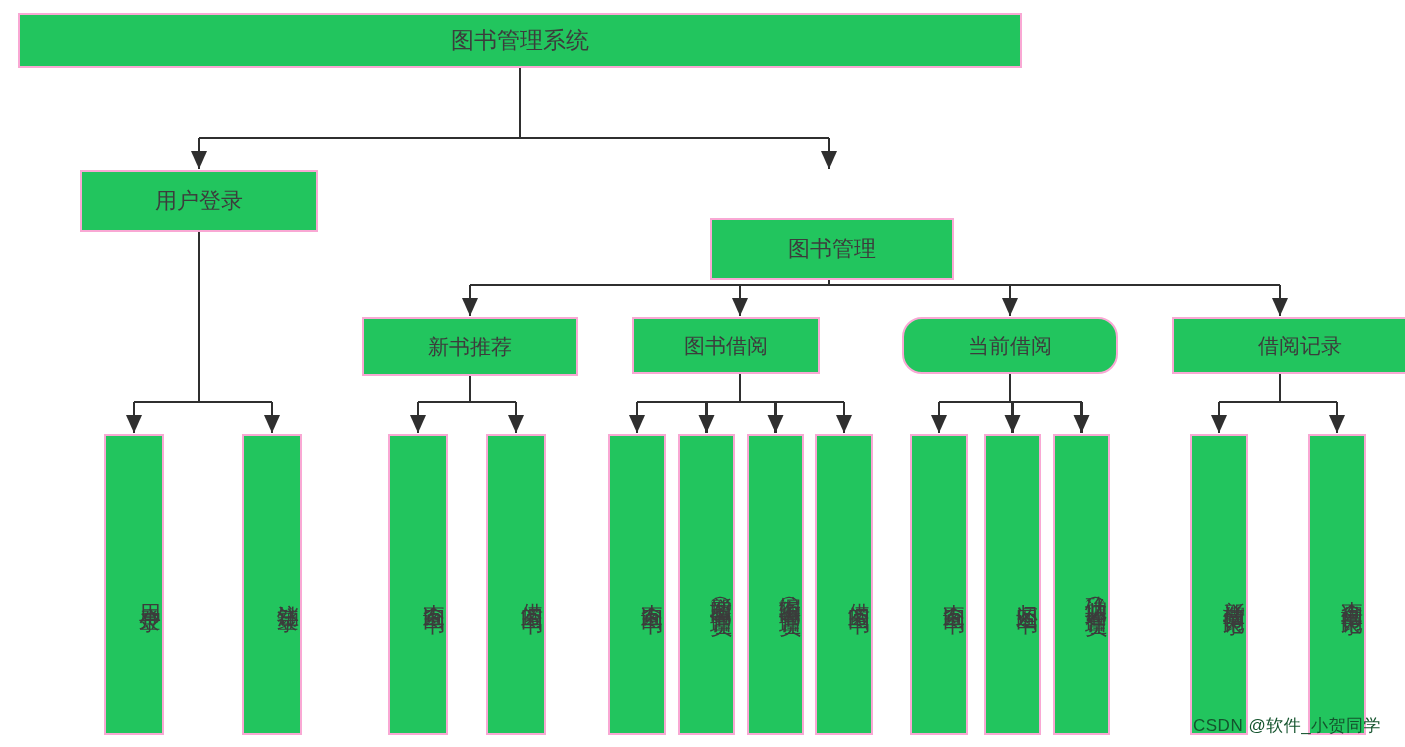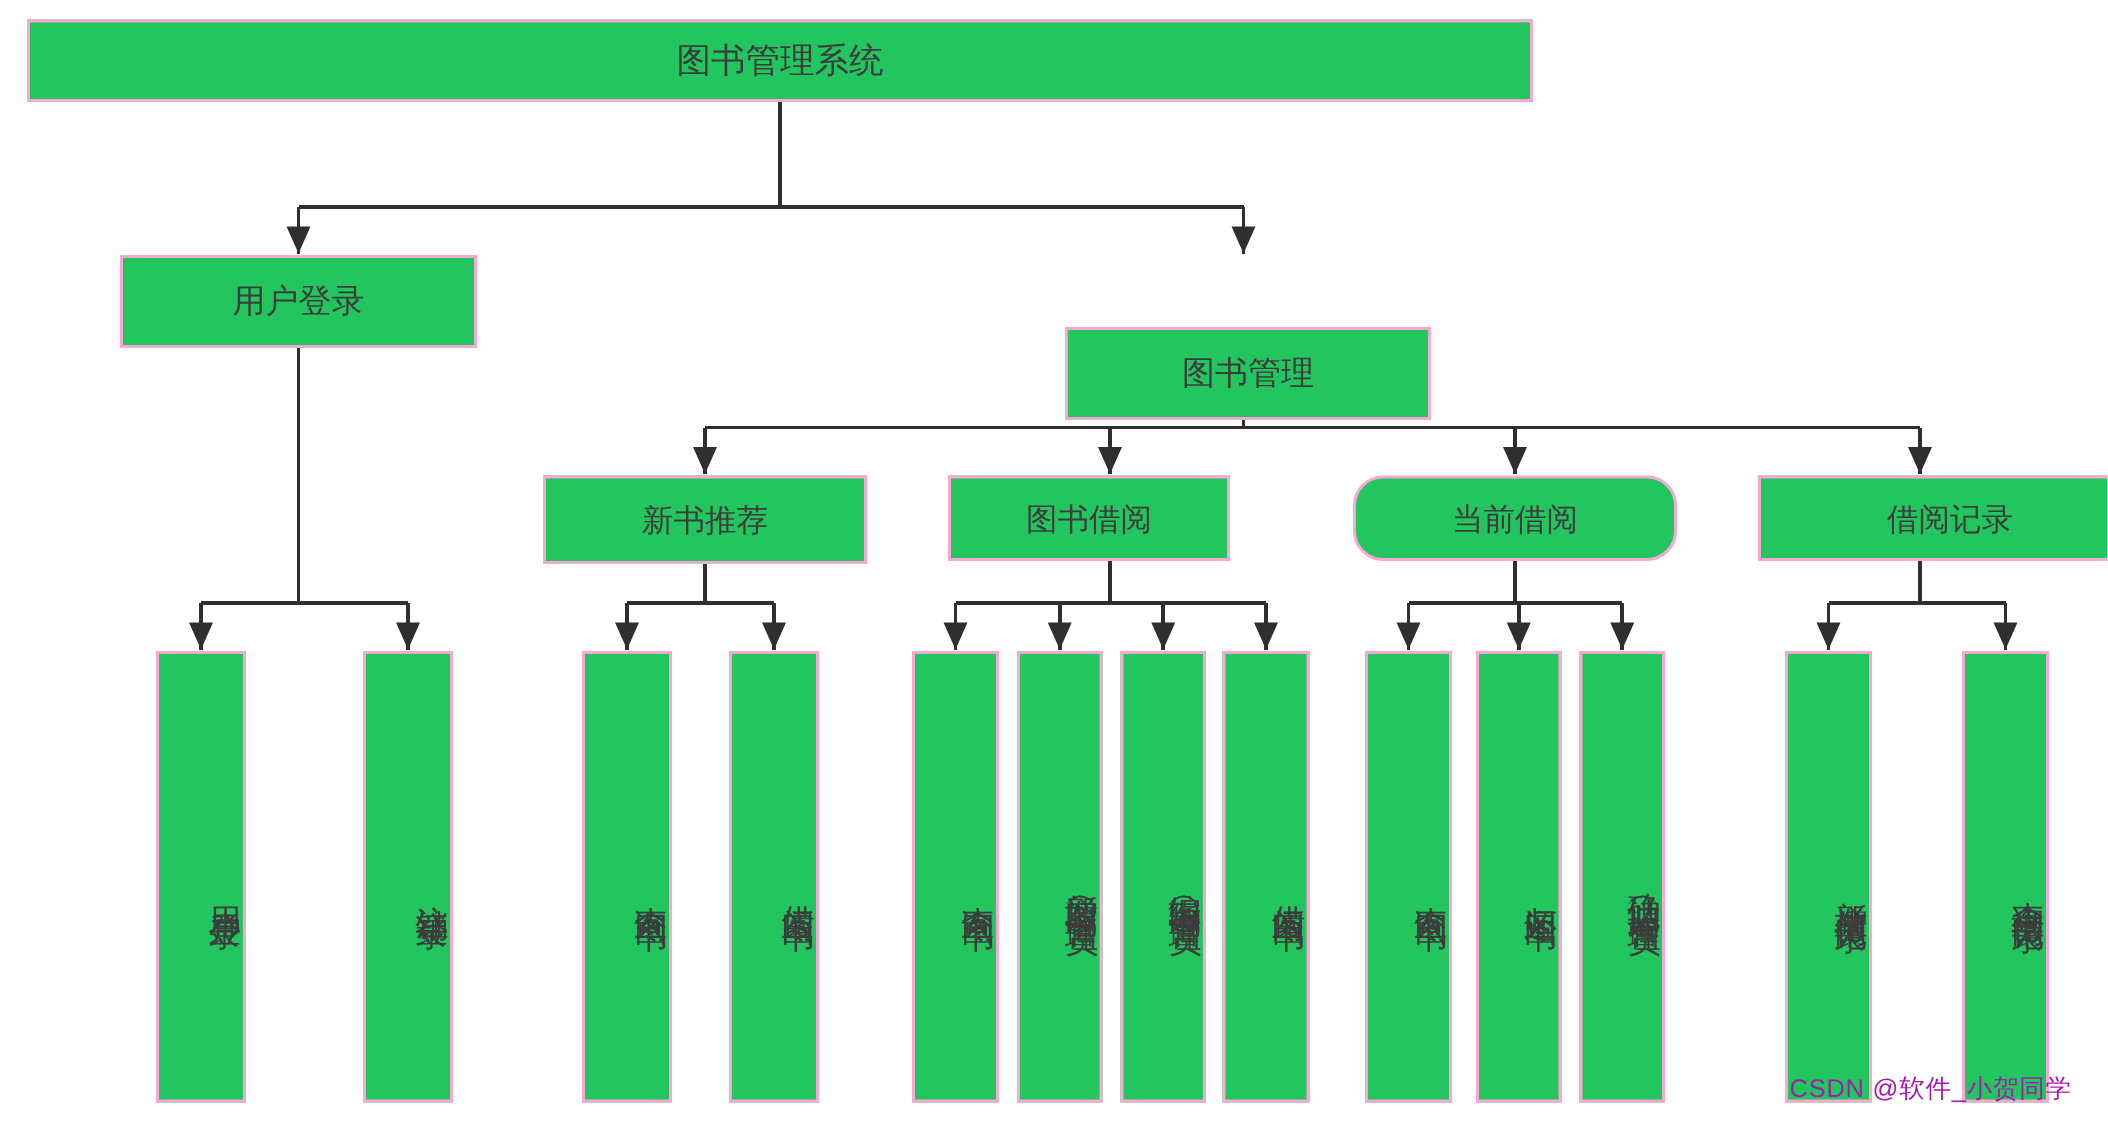--- a/index.html
+++ b/index.html
@@ -53,21 +53,21 @@
     justify-content: center;
     padding-top: 14px;
     line-height: 1.05;
   }
   .node.leaf > span {
     display: block;
   }
   .watermark {
     position: absolute;
     font-size: 17px;
-    color: #a21caf;
+    color: #14532d;
     white-space: nowrap;
     letter-spacing: 0.5px;
   }
 </style>
 </head>
 <body>
 
 <div id="canvas">
   <svg id="edges" viewBox="0 0 1405 747">
       <line x1="520" y1="68" x2="520" y2="138" stroke="#2f2f2f" stroke-width="2.5" shape-rendering="crispEdges"></line>

